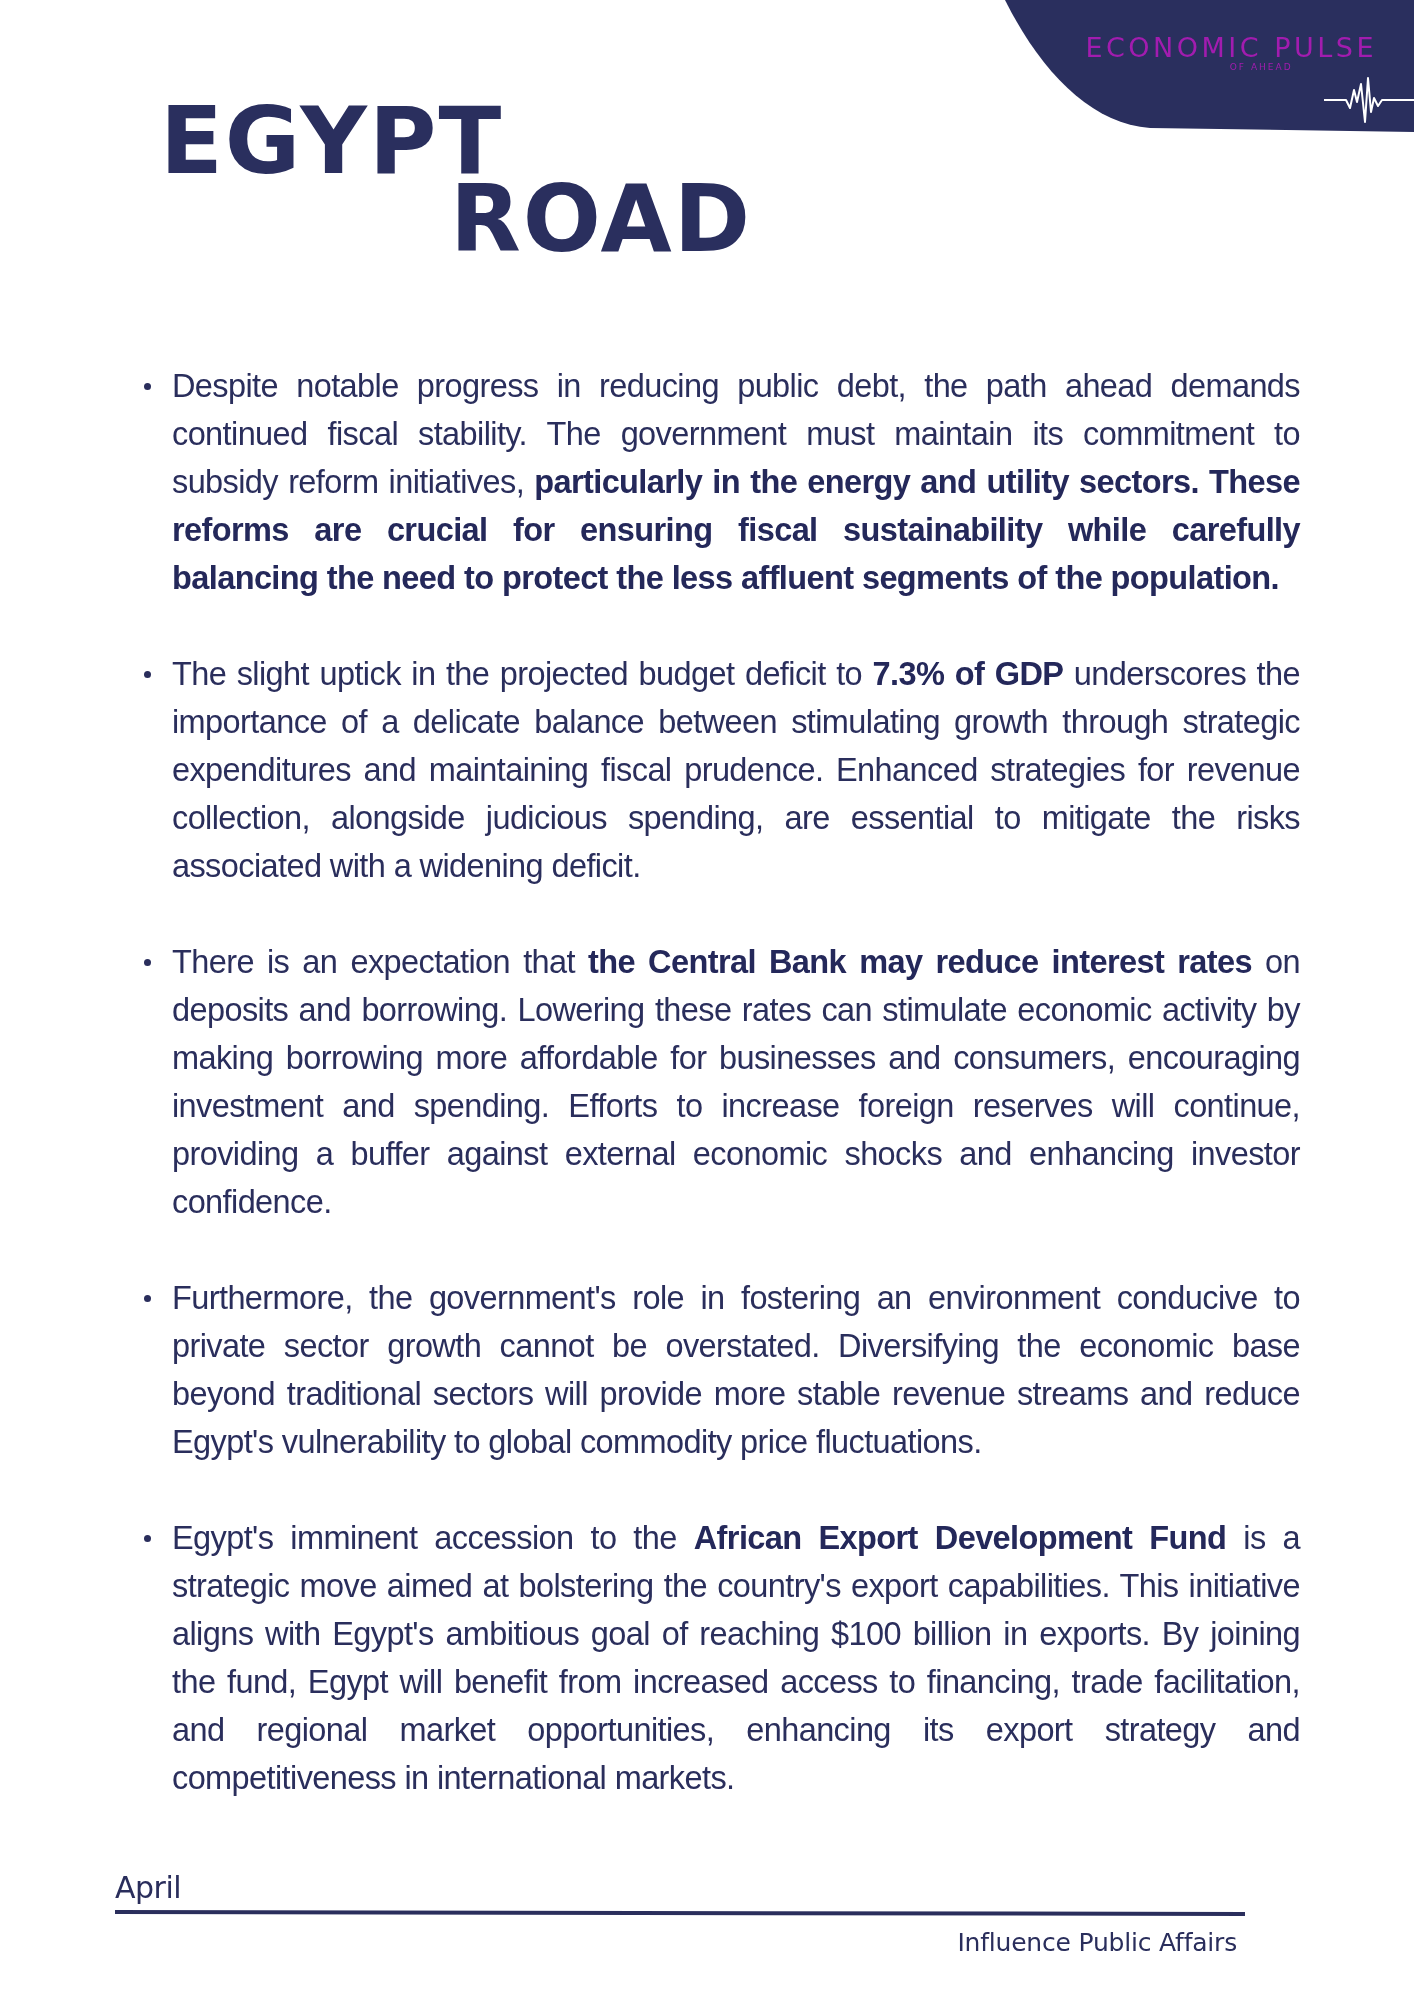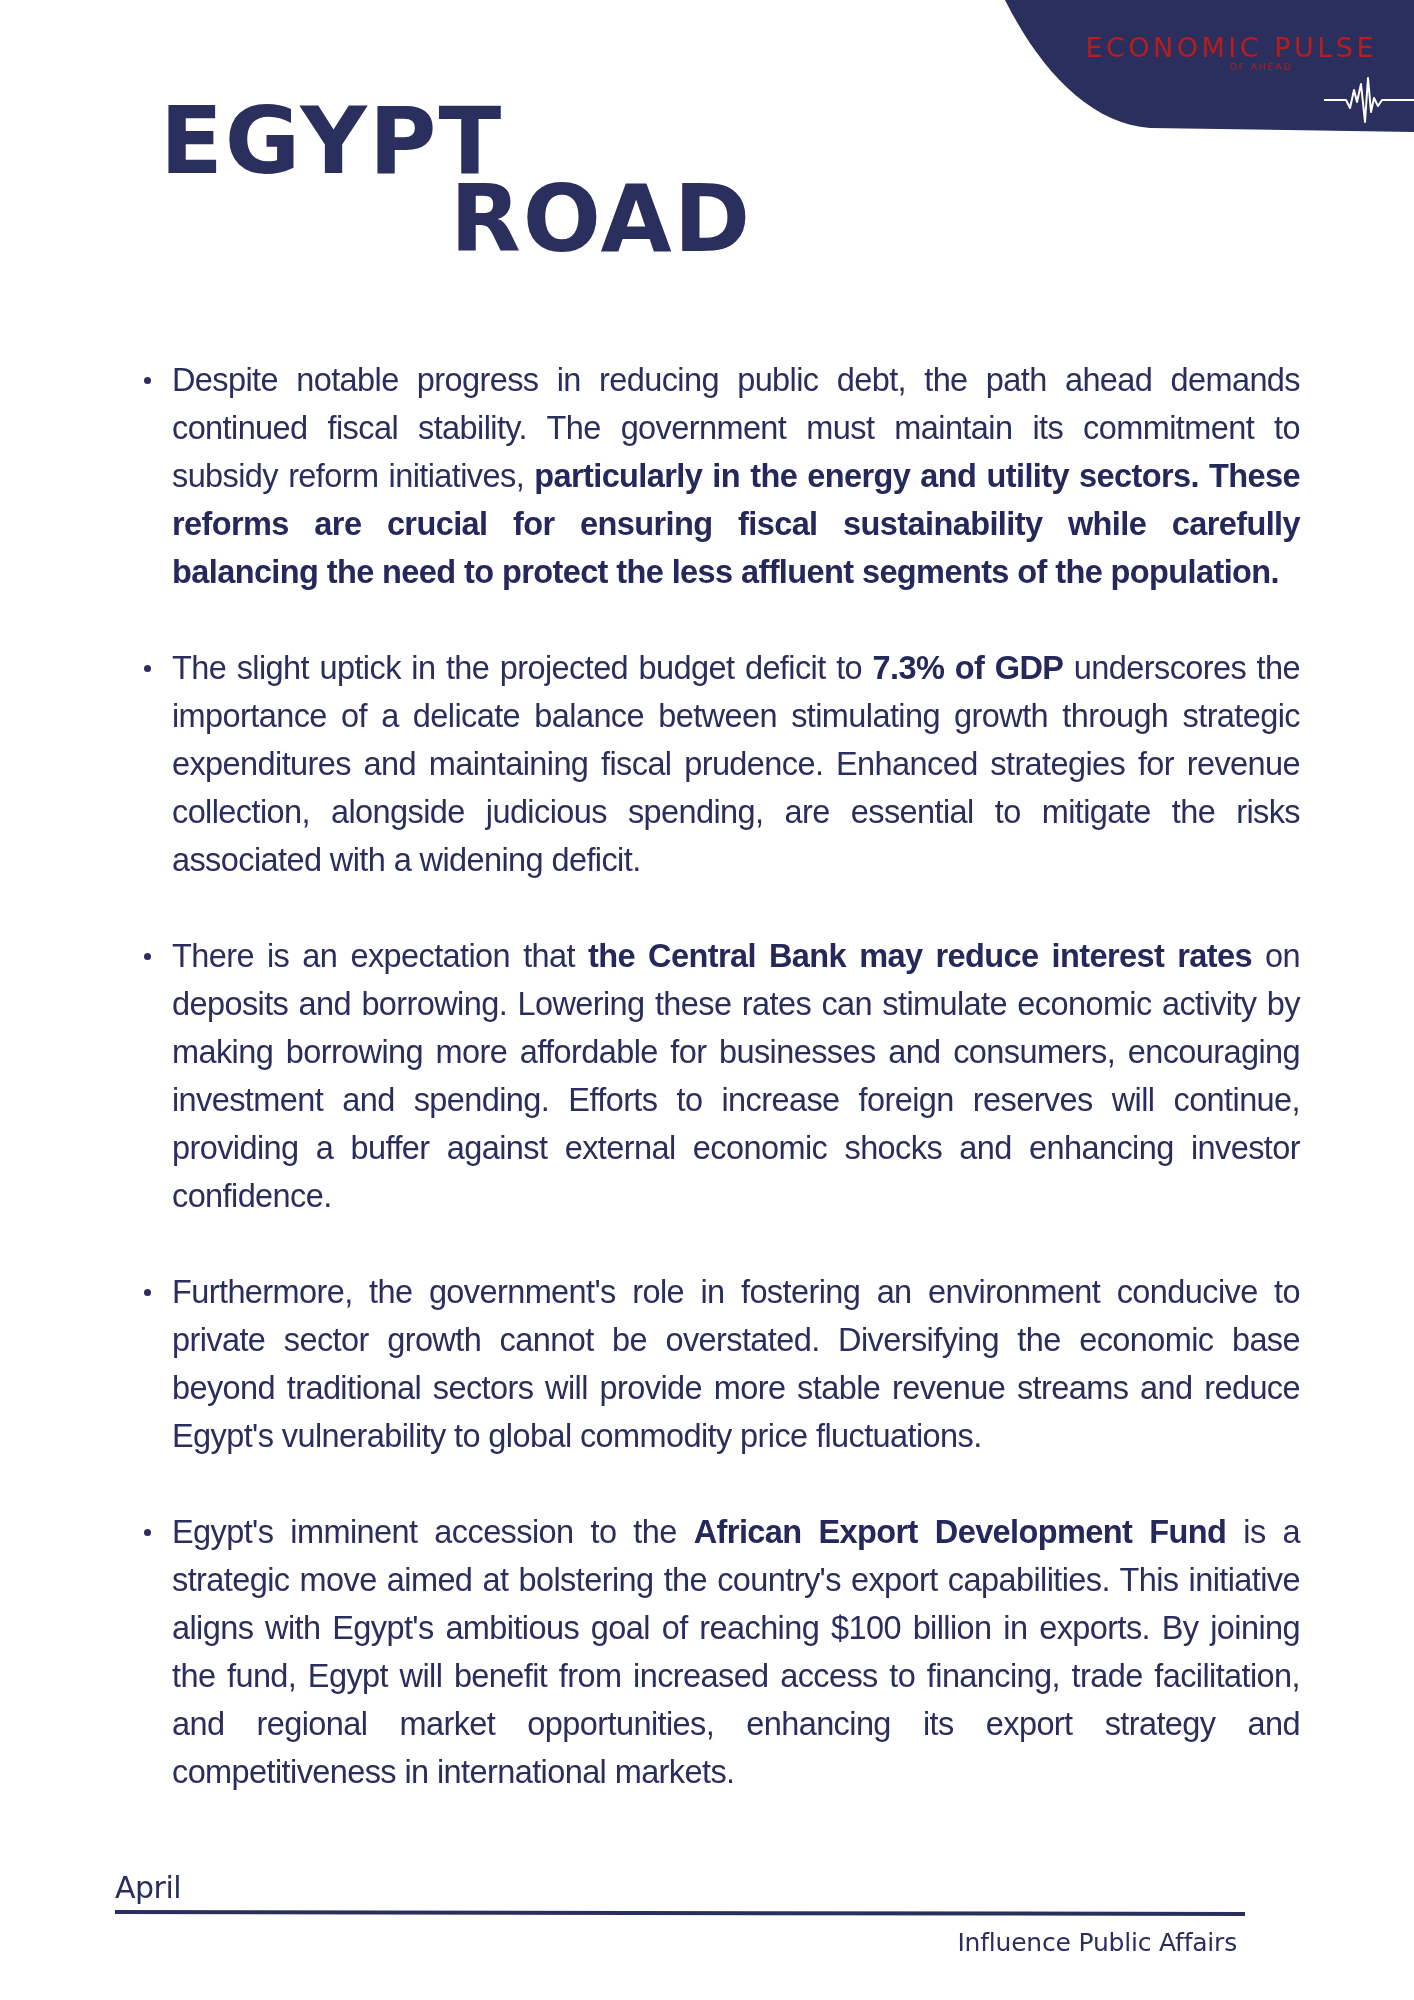--- a/index.html
+++ b/index.html
@@ -1,20 +1,20 @@
 <!DOCTYPE html>
 <html><head>
   <meta charset="utf-8">
   <style>
     * { margin: 0; padding: 0; box-sizing: border-box; }
     html, body { width: 1414px; height: 2000px; background: #ffffff; overflow: hidden; }
     body { position: relative; font-family: "Liberation Sans", sans-serif; color: #2a2e5c; }
 
     .header-shape { position: absolute; top: 0; right: 0; width: 414px; height: 135px; }
-    .brand { position: absolute; top: 32px; right: 37px; text-align: right; color: #b91c1c; margin-left: 47px; }
+    .brand { position: absolute; top: 32px; right: 37px; text-align: right; color: #a21caf; margin-left: 47px; }
     .brand-title {
       font-family: "DejaVu Sans", sans-serif; font-size: 27px; letter-spacing: 3.5px;
       font-weight: normal; line-height: 32px; display: block;
     }
     .brand-sub {
       font-family: "DejaVu Sans", sans-serif; font-size: 9px; letter-spacing: 2px;
       display: block; text-align: center; margin-left: 60px; margin-top: -2px;
     }
     .pulse-icon { position: absolute; top: 72px; right: 0; width: 90px; height: 62px; }
 
@@ -27,21 +27,21 @@
 
     .bullets { position: absolute; top: 356px; left: 140px; width: 1160px; list-style: none; }
     .bullet {
       position: relative; padding-left: 32px; font-size: 32.5px; line-height: 48px;
       text-align: justify; color: #2a2e5c; margin-bottom: 48px; font-stretch: condensed;
     }
     .bullet-dot {
       position: absolute; left: 4px; top: 21px; width: 7px; height: 7px;
       border-radius: 50%; background: #2a2e5c;
     }
-    .bullet-text { display: block; letter-spacing: -0.6px; }
+    .bullet-text { display: block; letter-spacing: -0.6px; margin-top: 6px; }
     .b { font-weight: bold; color: #24285a; }
 
     .footer-month {
       position: absolute; top: 1870px; left: 115px; font-family: "DejaVu Sans", sans-serif;
       font-size: 30px; font-weight: normal; color: #2a2e5c; letter-spacing: -0.5px;
     }
     .footer-rule {
       position: absolute; top: 1910px; left: 115px; width: 1130px; height: 4px;
       background: #2a2e5c; transform: rotate(0.1deg); transform-origin: left;
     }

